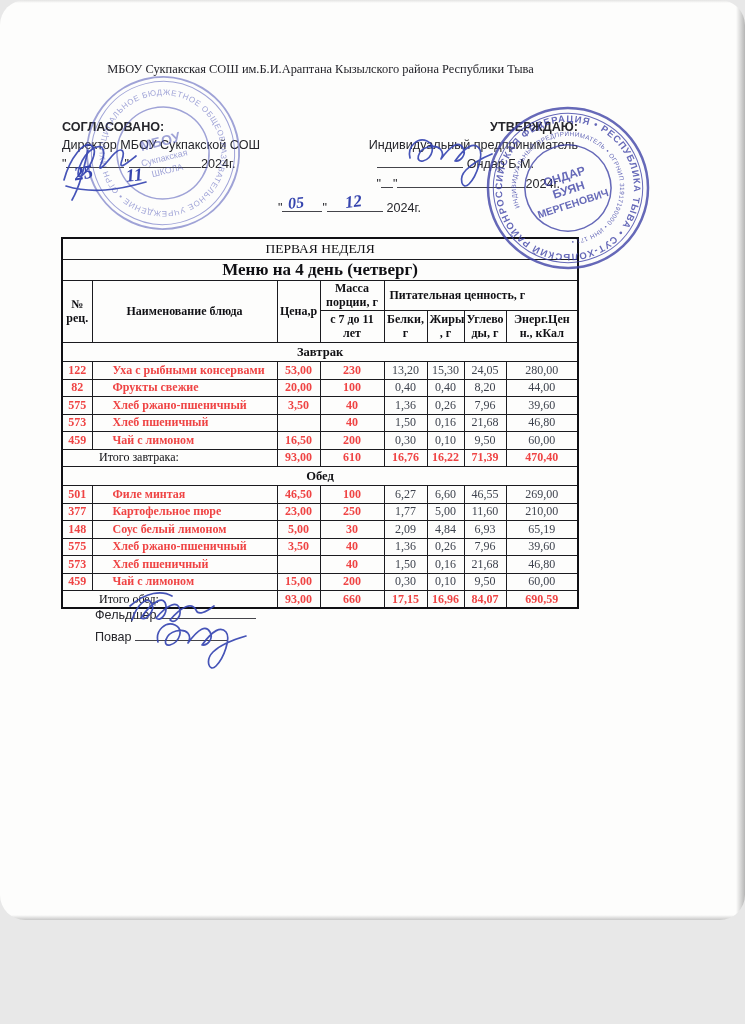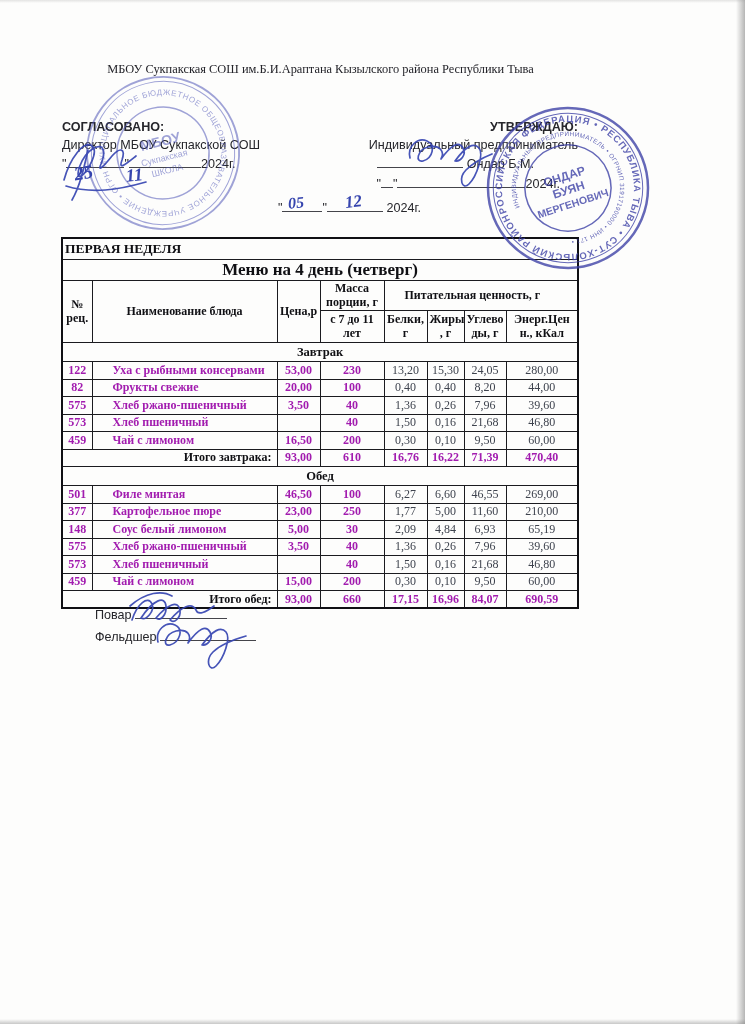--- a/index.html
+++ b/index.html
@@ -1,17 +1,17 @@
 <!DOCTYPE html>
 <html><head>
 <meta charset="utf-8">
 <style>
   html,body{margin:0;padding:0;background:#e8e8e8;}
-  .page{position:relative;width:745px;height:1024px;margin:0 auto;background:#fdfdfc;overflow:hidden;
-        font-family:"Liberation Sans",sans-serif;color:#222;}
+  .page{position:relative;width:745px;height:920px;margin:0 auto;background:#fdfdfc;overflow:hidden;
+        font-family:"Liberation Sans",sans-serif;color:#222;border-radius:25px;}
   
   .edge-right{position:absolute;top:0;right:0;width:9px;height:100%;
     background:linear-gradient(to right,rgba(0,0,0,0),rgba(110,110,110,.5));}
   .edge-bottom{position:absolute;bottom:0;left:0;width:100%;height:5px;
     background:linear-gradient(to bottom,rgba(0,0,0,0),rgba(120,120,120,.4));}
   .edge-top{position:absolute;top:0;left:0;width:100%;height:3px;
     background:linear-gradient(to top,rgba(0,0,0,0),rgba(150,150,150,.25));}
 
   .doc-title{position:absolute;left:62px;top:62px;width:517px;text-align:center;
     font-family:"Liberation Serif",serif;font-size:12.4px;color:#24242a;}
@@ -34,32 +34,32 @@
   .hw25{left:74px;top:162px;font-size:19px;transform:rotate(-10deg);}
   .hw11{left:126px;top:165px;font-size:18px;transform:rotate(-6deg);}
   .hw05{left:288px;top:194px;font-size:16px;transform:rotate(-5deg);}
   .hw12{left:345px;top:192px;font-size:17px;transform:rotate(-7deg);}
 
   
   .menu-table{position:absolute;left:61px;top:237px;width:517px;border-collapse:collapse;
     font-family:"Liberation Serif",serif;font-size:12px;color:#101014;table-layout:fixed;}
   .menu-table td{border:1.5px solid #1b1b1f;padding:0 2px;vertical-align:middle;}
   .menu-table{border:2.5px solid #101014;}
-  td.week{height:20px;font-weight:bold;font-size:13.5px;}
+  td.week{height:20px;text-align:center;font-weight:normal;font-size:13.5px;}
   td.menu{height:18px;text-align:center;font-weight:bold;font-size:17px;}
   td.h{text-align:center;font-weight:bold;white-space:pre-line;line-height:13.5px;}
-  td.h.nutr{text-align:left;padding-left:20px;}
+  td.h.nutr{text-align:left;padding-left:5px;}
   tr.hr1{height:30px;}tr.hr2{height:32px;}
   td.sec{height:18px;text-align:center;font-weight:bold;font-size:12.6px;margin-top:36px;}
   .menu-table tbody tr{height:17.5px;}
   td.c{text-align:center;}
   td.d{text-align:left;padding-left:20px;white-space:nowrap;overflow:hidden;}
-  .b{font-weight:bold;color:#a21caf;}
+  .b{font-weight:bold;color:#ef4444;}
   .n{font-weight:normal;color:#3e434e;}
-  td.tl{text-align:right;font-weight:bold;padding-right:5px;white-space:nowrap;padding-left:36px;}
+  td.tl{font-weight:normal;padding-right:5px;white-space:nowrap;padding-left:36px;}
 
   
   .footer-block{position:absolute;left:95px;top:604px;font-size:12.6px;line-height:22px;color:#26262b;}
 
   
   .stamp{position:absolute;pointer-events:none;}
   .stamp-school{left:78px;top:68px;opacity:.52;}
   .stamp-ent2{left:480px;top:100px;opacity:.8;}
   .sig-layer{position:absolute;left:0;top:0;z-index:25;pointer-events:none;}
 </style>
@@ -262,22 +262,22 @@
           <td class="c b">660</td>
           <td class="c b">17,15</td>
           <td class="c b">16,96</td>
           <td class="c b">84,07</td>
           <td class="c b">690,59</td>
         </tr>
       </tbody>
   </table>
 
   <div class="footer-block">
+    <div><span>Фельдшер</span> <span class="u w96"></span></div>
     <div><span>Повар</span> <span class="u w92"></span></div>
-    <div><span>Фельдшер</span> <span class="u w96"></span></div>
   </div>
 
   <svg class="stamp stamp-school" width="170" height="170" viewBox="0 0 170 170">
     <g transform="rotate(-14 85 85)" fill="none" stroke="#4a51b5">
       <circle cx="85" cy="85" r="76" stroke-width="2"></circle>
       <circle cx="85" cy="85" r="71.5" stroke-width="1"></circle>
       <circle cx="85" cy="85" r="46" stroke-width="1.5"></circle>
       <path id="ringL" d="M 27,85 a 58,58 0 1,1 116,0 a 58,58 0 1,1 -116,0" stroke="none"></path>
       <text fill="#4a51b5" stroke="none" font-size="8" letter-spacing="0.6" font-family="Liberation Sans, sans-serif">
         <textPath href="#ringL">МУНИЦИПАЛЬНОЕ БЮДЖЕТНОЕ ОБЩЕОБРАЗОВАТЕЛЬНОЕ УЧРЕЖДЕНИЕ • ОГРН 10217007 •</textPath>

